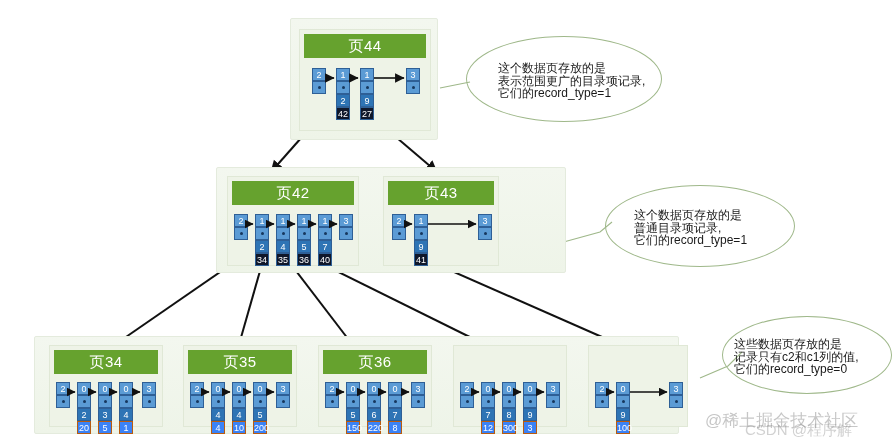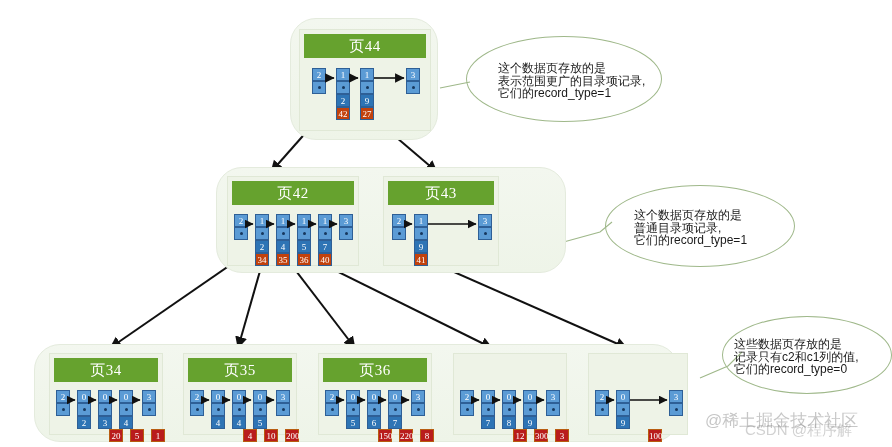--- a/index.html
+++ b/index.html
@@ -9,23 +9,22 @@
     font-family:"Liberation Sans","DejaVu Sans",sans-serif;
   }
   #stage{position:absolute;left:0;top:0;width:892px;height:447px;}
   svg.lines{position:absolute;left:0;top:0;width:892px;height:447px;pointer-events:none;}
 
   
   .level-box{
     position:absolute;
     background:linear-gradient(180deg,#f3f7ef 0%,#eef4e8 100%);
     border:1px solid #e4ebdd;
-    border-radius:26px;
+    border-radius:2px;
     box-sizing:border-box;
-    font-family:Liberation Serif, serif;
   }
   
   .page{
     position:absolute;
     background:#eef3e7;
     border:1px solid #e0e8d6;
     box-sizing:border-box;
   }
   .page-title{
     position:absolute;left:4px;right:4px;top:4px;height:24px;
@@ -46,22 +45,22 @@
     border:1px solid #2e5f96;
   }
   .seg.type{background:#5b9bd5;}
   .seg.next{background:#5b9bd5;position:relative;}
   .seg.next::after{
     content:"";position:absolute;left:50%;top:50%;
     width:3px;height:3px;margin-left:-1.5px;margin-top:-1.5px;
     background:#17375e;border-radius:50%;
   }
   .seg.key{background:#2e74b5;}
-  .seg.ptr{background:#c2410c;}
-  .seg.val{background:#b91c1c;border-color:#b85c10;margin-left:32px;}
+  .seg.ptr{background:#0f172a;}
+  .seg.val{background:#3b82f6;border-color:#b85c10;}
 
   
   .callout{
     position:absolute;
     border:1px solid #9fb88a;
     border-radius:50%;
     background:rgba(255,255,255,0.0);
     box-sizing:border-box;
   }
   .callout-text{
@@ -264,21 +263,21 @@
           <div class="seg next"></div>
         </div>
         <svg width="116" height="40" style="position:absolute;left:0;top:0;">
           <path d="M22,15 L28,15" stroke="#111111" stroke-width="1.5" marker-end="url(#ah)"></path>
           <path d="M44,15 L92,15" stroke="#111111" stroke-width="1.5" marker-end="url(#ah)"></path>
         </svg>
       </div>
     </div>
   </div>
 
-  <div class="level-box" style="left:34px;top:344px;width:645px;height:98px;">
+  <div class="level-box" style="left:34px;top:336px;width:645px;height:98px;">
 
     <div class="page" style="left:14px;top:8px;width:114px;height:82px;">
       <div class="page-title">页34</div>
       <div class="cells">
         <div class="cell" style="left:6px;top:4px;">
           <div class="seg type">2</div>
           <div class="seg next"></div>
         </div>
         <div class="cell" style="left:27px;top:4px;">
           <div class="seg type">0</div>

